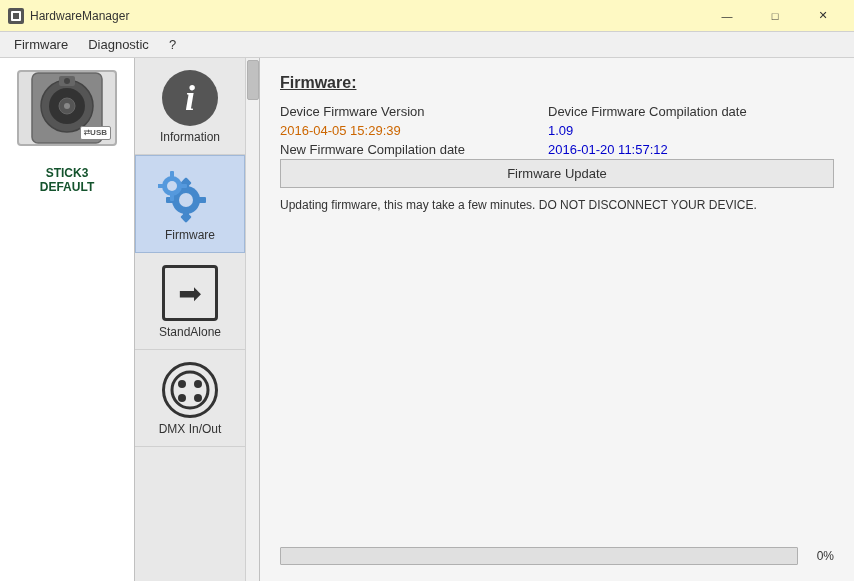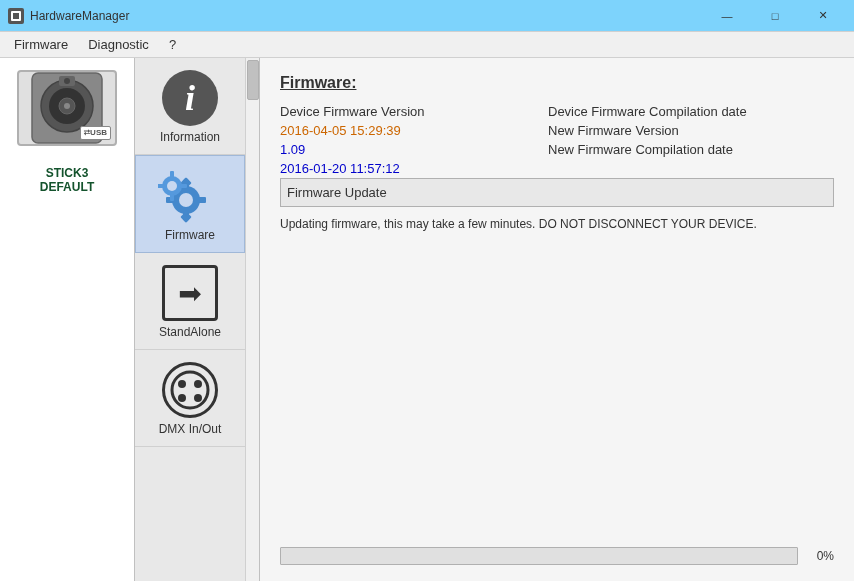--- a/index.html
+++ b/index.html
@@ -7,21 +7,21 @@
       font-family: 'Segoe UI', Arial, sans-serif;
       font-size: 13px;
       background: #f0f0f0;
       width: 854px;
       height: 581px;
       overflow: hidden;
     }
 
     
     .title-bar {
-      background: #7dd3fc;
+      background: #fef9c3;
       height: 32px;
       display: flex;
       align-items: center;
       padding: 0 8px;
       border-bottom: 1px solid #d0d0d0;
       user-select: none;
     }
     .title-bar-icon {
       width: 16px;
       height: 16px;
@@ -243,21 +243,21 @@
       color: #0000cc;
     }
     .firmware-update-btn {
       width: 100%;
       padding: 6px;
       background: #e8e8e8;
       border: 1px solid #b0b0b0;
       cursor: pointer;
       font-size: 13px;
       color: #333;
-      text-align: left;
+      text-align: center;
       margin-bottom: 10px;
     }
     .update-message {
       font-size: 12px;
       color: #333;
       margin-bottom: auto;
     }
     .progress-container {
       display: flex;
       align-items: center;
@@ -405,21 +405,20 @@
 
   <div class="content-panel">
     <div class="content-title">Firmware:</div>
 
     <div class="info-grid">
       <span class="info-label">Device Firmware Version</span>
 
       <span class="info-label">Device Firmware Compilation date</span>
       <span class="info-value">2016-04-05 15:29:39</span>
 
-      <span class="info-label">New Firmware Version</span>
       <span class="info-value blue">1.09</span>
 
       <span class="info-label">New Firmware Compilation date</span>
       <span class="info-value blue">2016-01-20 11:57:12</span>
     </div>
 
     <button class="firmware-update-btn">Firmware Update</button>
 
     <div class="update-message">Updating firmware, this may take a few minutes. DO NOT DISCONNECT YOUR DEVICE.</div>
 

